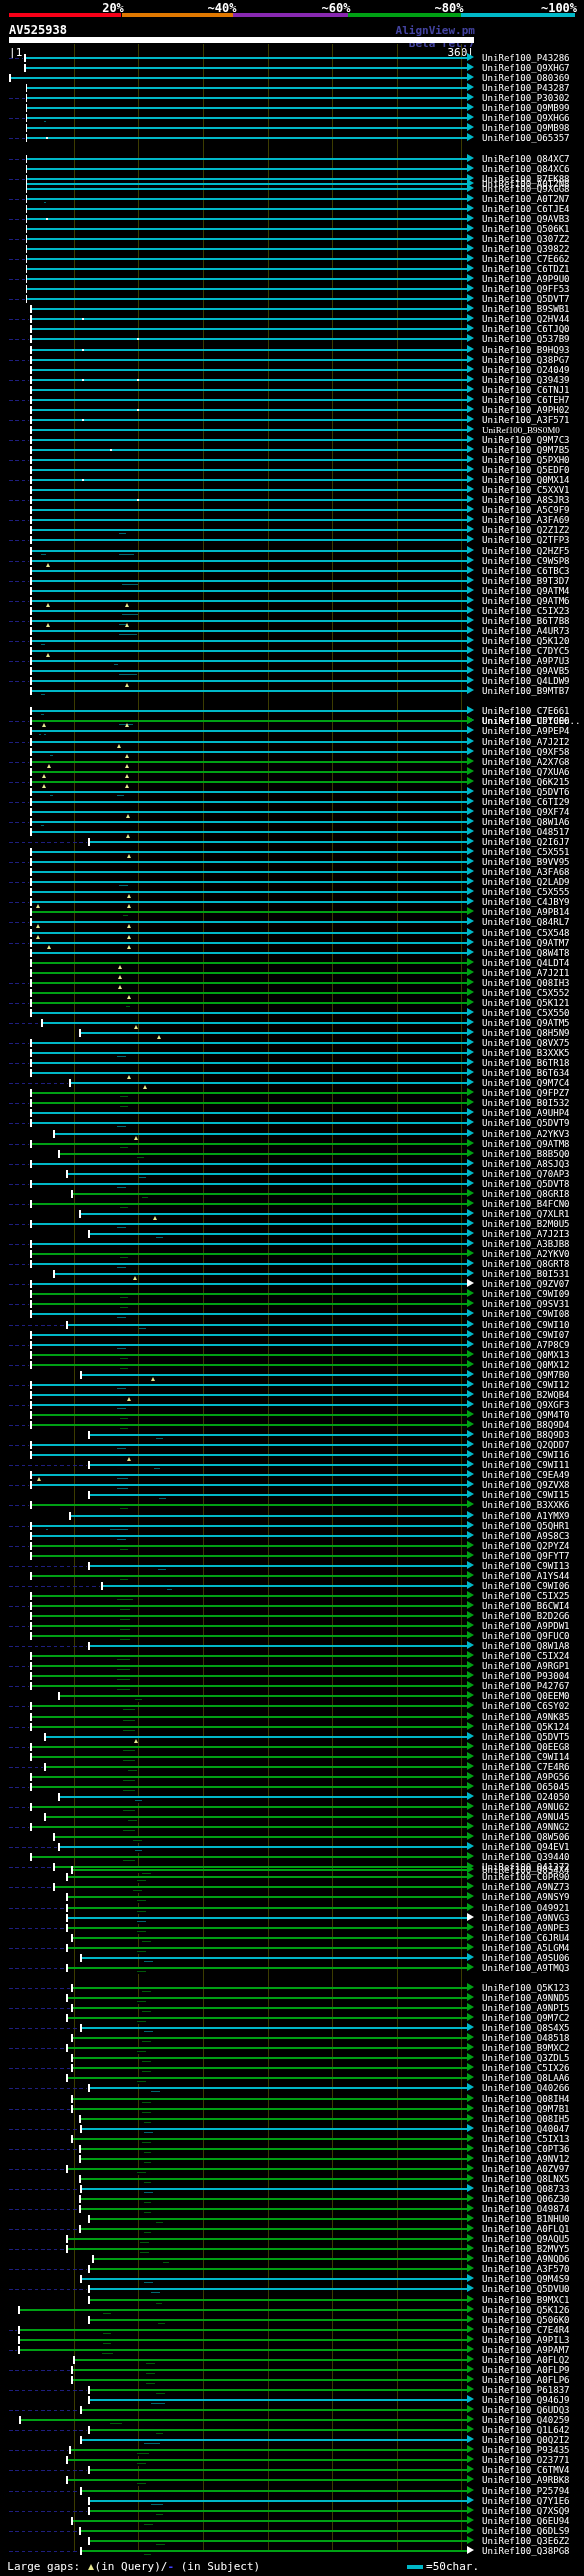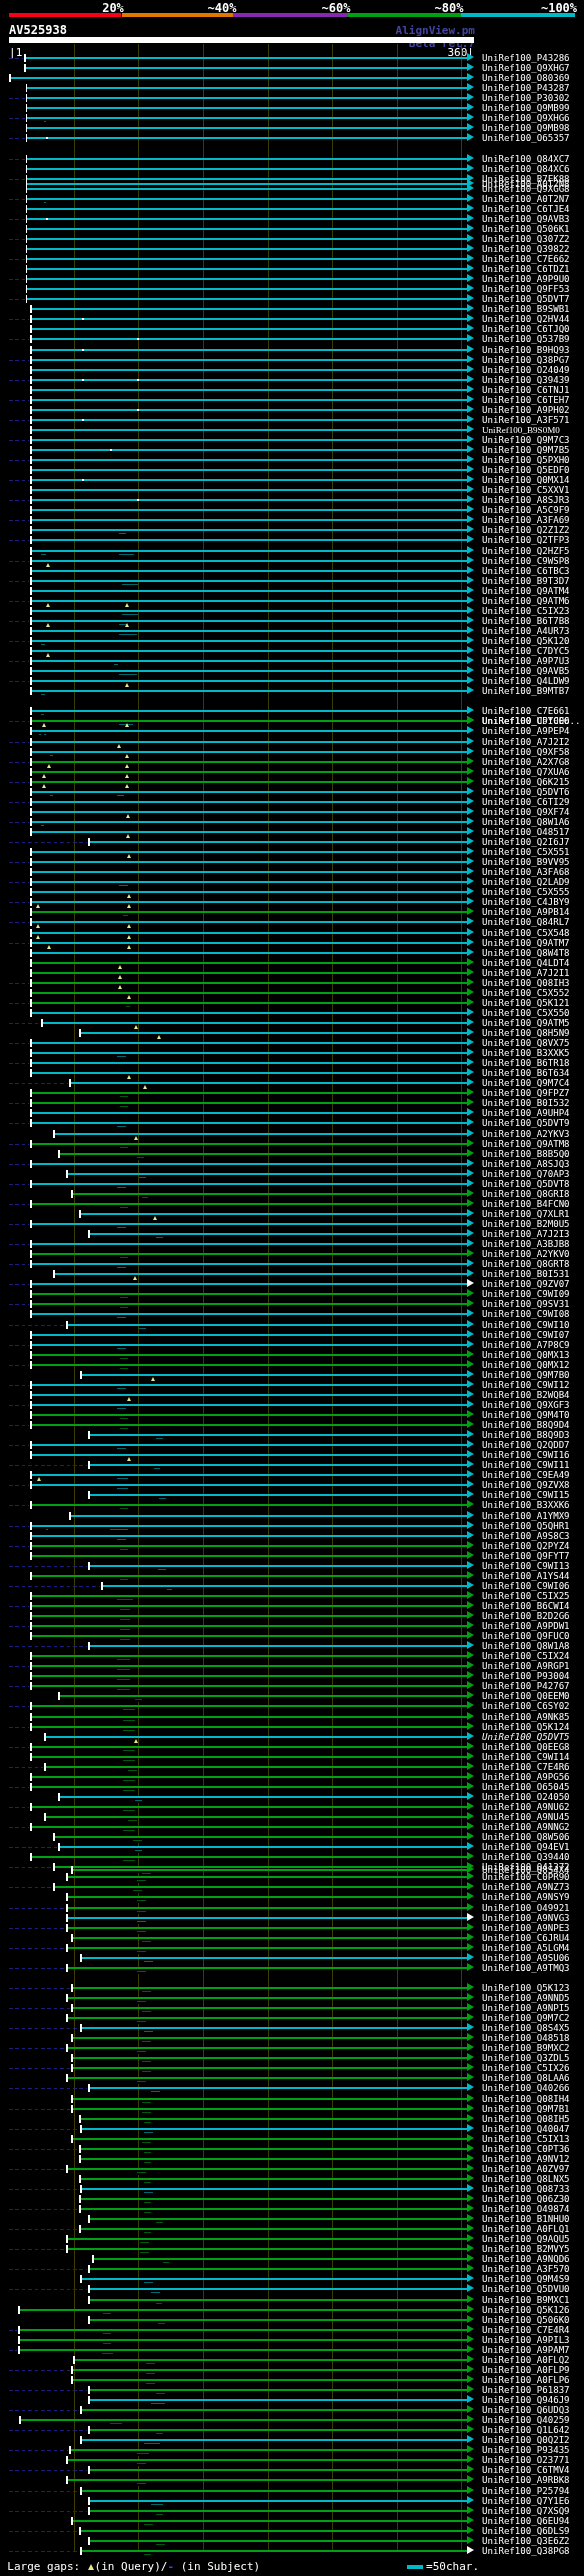--- a/index.html
+++ b/index.html
@@ -1500,21 +1500,21 @@
         <div class="lead-dash" style="left: 9.1px; width: 20px;"></div>
         <div class="bar" style="left: 32px; width: 435px; background: rgb(0, 160, 20);">
           <div class="gap" style="left: 91px; width: 12px;">
             <div class="gap-line" style="background: rgb(0, 90, 10);"></div>
           </div>
         </div>
         <div class="start-tick" style="left: 30px;"></div>
         <div class="arrow" style="border-left-color: rgb(0, 160, 20);"></div>
         <div class="row-label">UniRef100_Q5K124</div>
       </div>
-      <div class="row" style="top: 1732px; font-style: italic;">
+      <div class="row" style="top: 1732px;">
         <div class="bar" style="left: 46px; width: 421px; background: rgb(0, 184, 200);"></div>
         <div class="start-tick" style="left: 44px;"></div>
         <div class="tri" style="left: 134px;"></div>
         <div class="arrow" style="border-left-color: rgb(0, 184, 200);"></div>
         <div class="row-label">UniRef100_Q5DVT5</div>
       </div>
       <div class="row" style="top: 1742px;">
         <div class="lead-dash" style="left: 9.1px; width: 20px;"></div>
         <div class="bar" style="left: 32px; width: 435px; background: rgb(0, 160, 20);">
           <div class="gap" style="left: 91px; width: 12px;">

